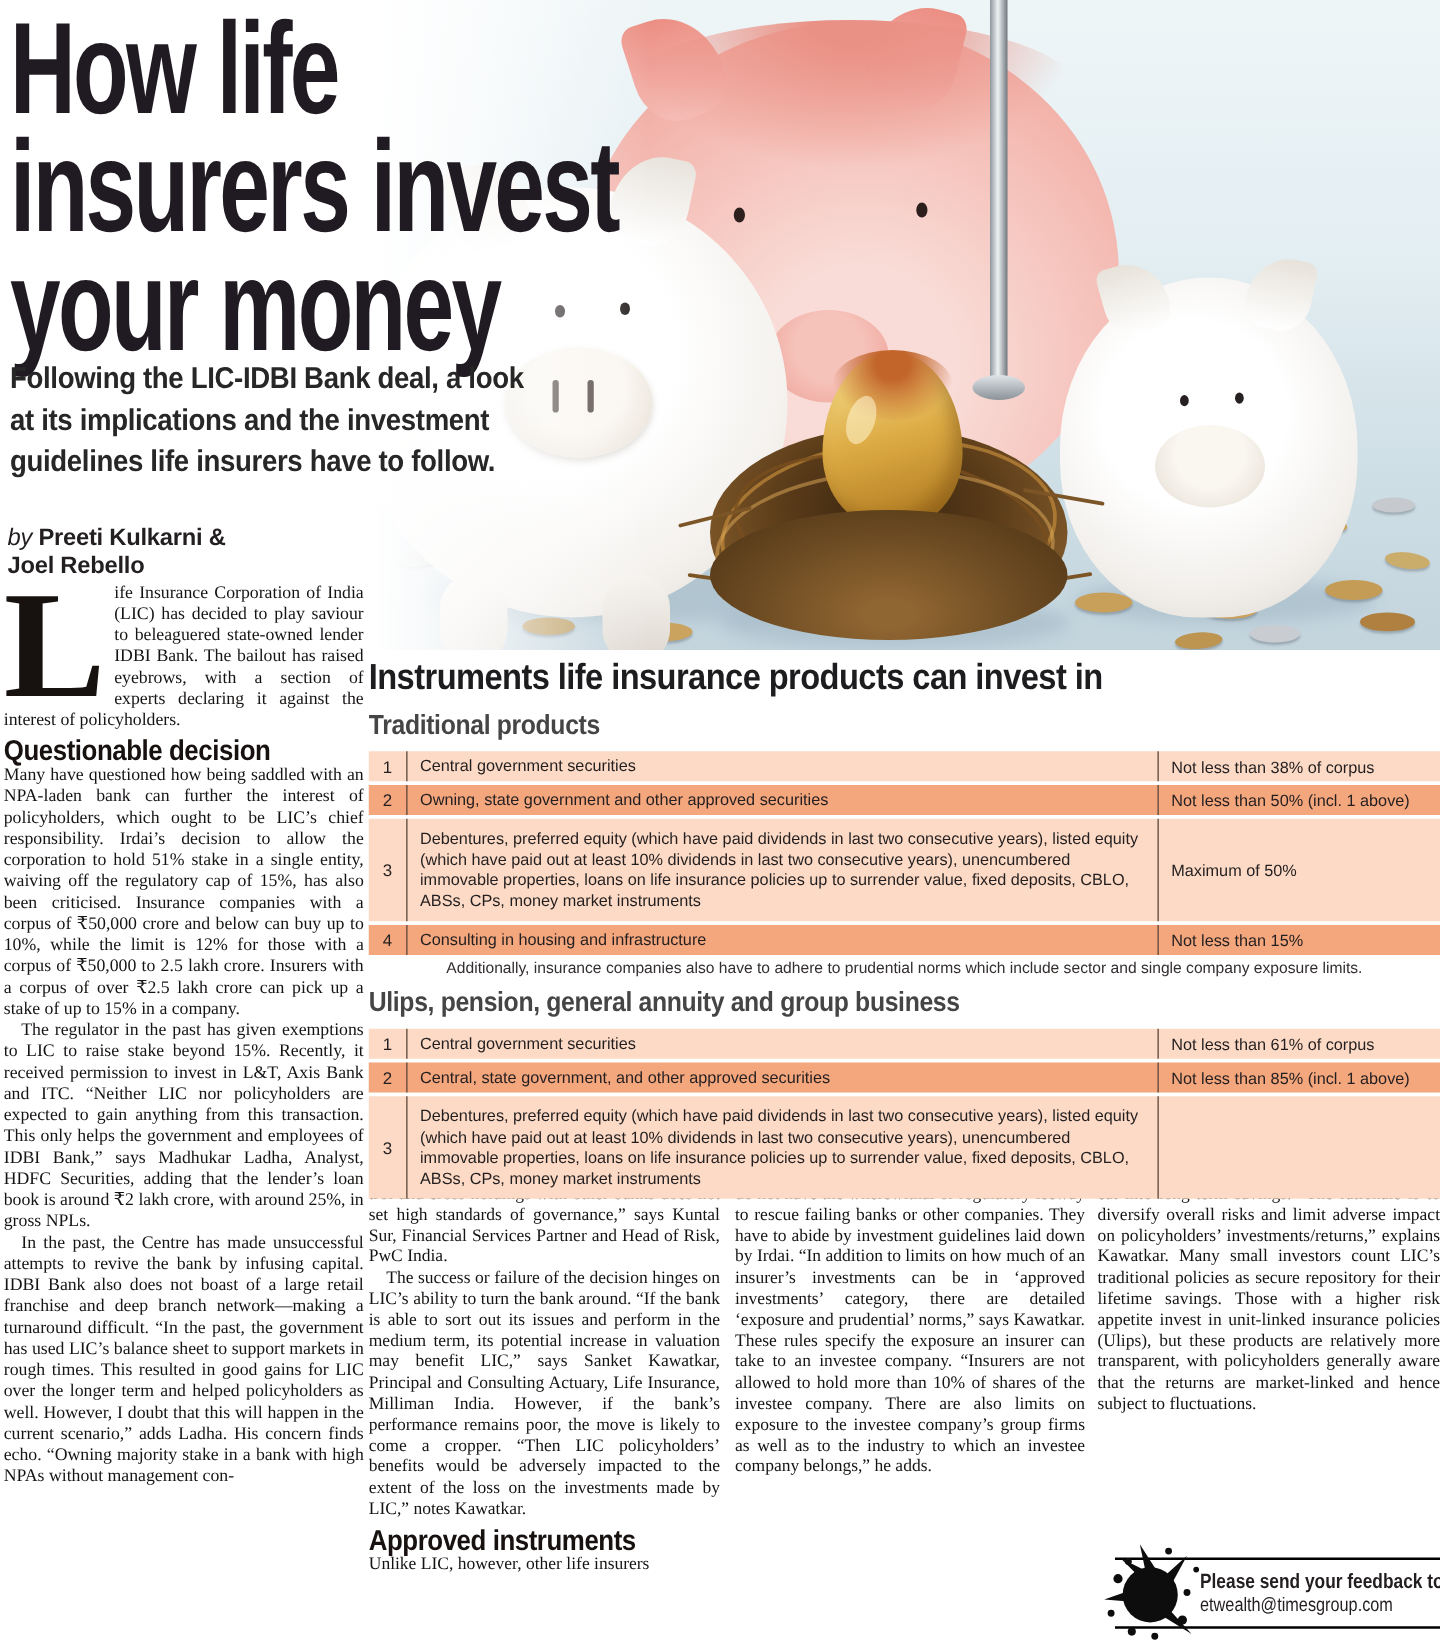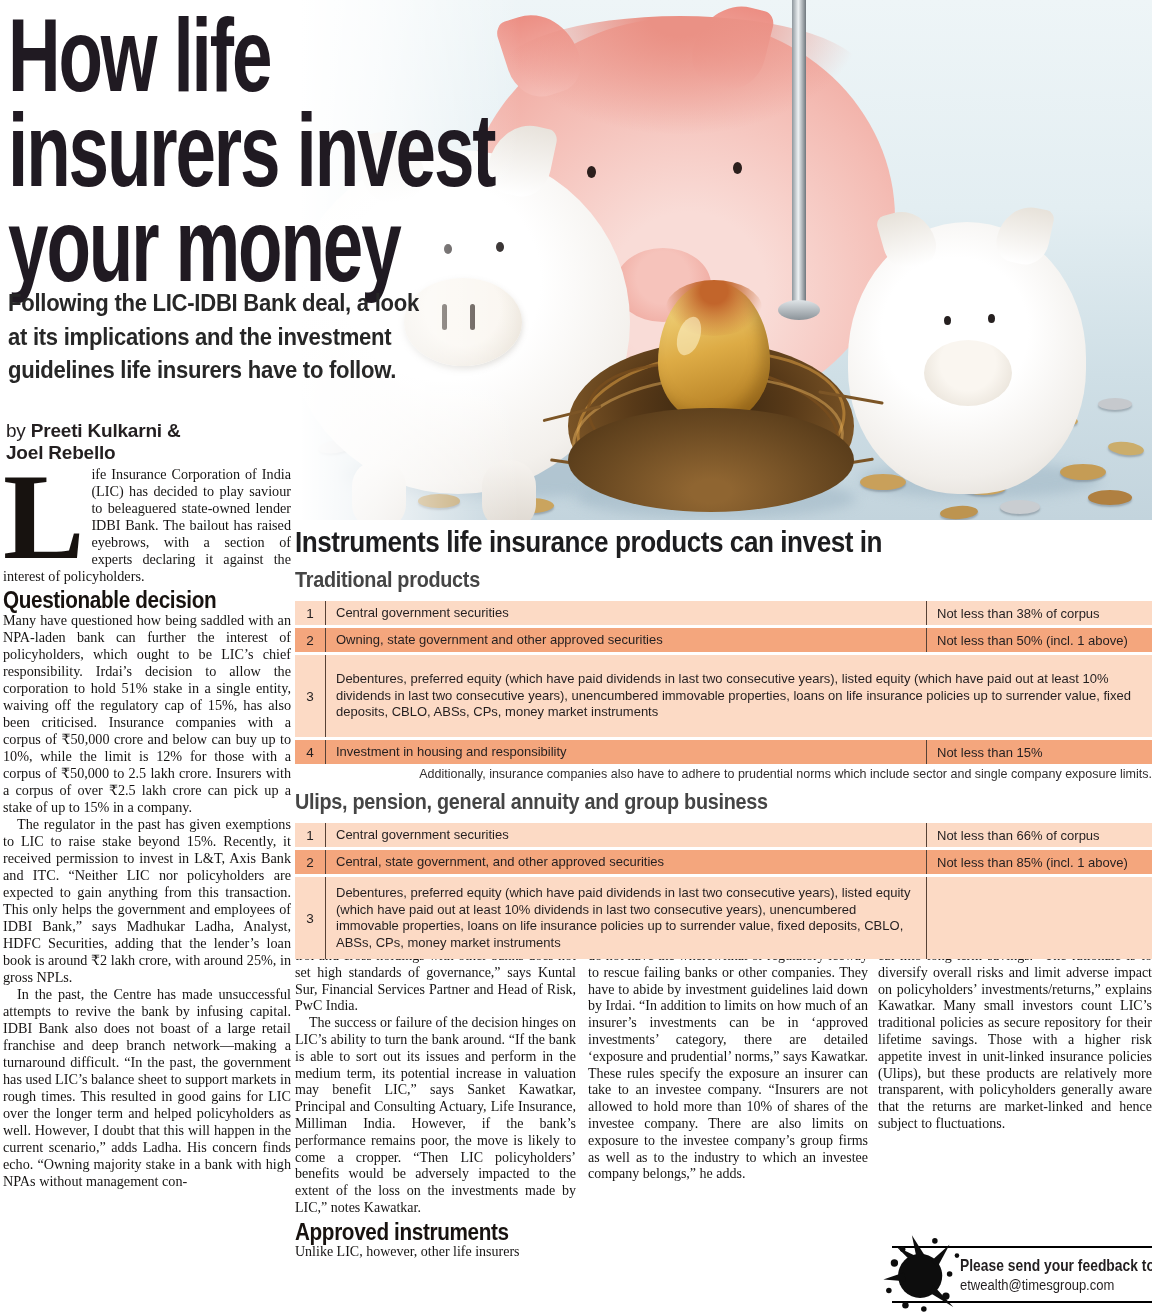--- a/index.html
+++ b/index.html
@@ -63,21 +63,21 @@
          background:linear-gradient(180deg,#dfe4e7,#8b9399);}
   .coin{position:absolute;border-radius:50%;box-shadow:0 2px 2px rgba(90,100,110,.4);}
 
   
   .headline{position:absolute;left:8px;top:8px;z-index:8;font-weight:bold;color:#201a22;
             font-size:104px;line-height:95px;letter-spacing:-3px;white-space:nowrap;
             transform:scaleX(.70);transform-origin:left top;}
   .subtitle{position:absolute;left:8px;top:286px;width:452px;z-index:8;font-weight:bold;color:#272727;
             font-size:24px;line-height:33.5px;letter-spacing:-.3px;transform:scaleX(.92);transform-origin:left top;}
   .byline{position:absolute;left:6px;top:420px;z-index:8;font-size:19px;line-height:22px;font-weight:bold;letter-spacing:-.2px;}
-  .byline .by{font-weight:normal;}
+  .byline .by{font-style:italic;font-weight:normal;}
 
   
   .serif{font-family:"Liberation Serif","DejaVu Serif",serif;font-size:14.2px;line-height:17px;text-align:justify;color:#161413;}
   .left-col{position:absolute;left:3px;top:466px;width:288px;height:848px;overflow:hidden;}
   .serif p{margin:0;}
   .serif p.ind{text-indent:14px;}
   .dropcap{float:left;font-family:"Liberation Serif",serif;font-weight:bold;font-size:122px;line-height:.78;
            margin:3px 7px 0 0;color:#17120f;}
   .art-h{font-family:"Liberation Sans",sans-serif;font-weight:bold;font-size:23px;letter-spacing:-.4px;
          transform:scaleX(.9);transform-origin:left;margin:7px 0 3px;color:#17120f;white-space:nowrap;}
@@ -89,21 +89,21 @@
   .tbl-h{font-size:22px;font-weight:bold;color:#454545;letter-spacing:-.3px;margin:8px 0 8px;
          transform:scaleX(.9);transform-origin:left;white-space:nowrap;}
   .trow{display:flex;margin-bottom:3px;min-height:24px;}
   .trow.tall{min-height:82px;}
   .row-light{background:#fcdac5;}
   .row-dark{background:#f4a67d;}
   .tnum{width:30px;display:flex;align-items:center;justify-content:center;border-right:1px solid #564237;
         font-size:13.5px;flex:none;}
   .tdesc{flex:1;padding:3px 10px;font-size:13px;line-height:16.5px;display:flex;align-items:center;text-align:left;}
   .tlimit{width:205px;flex:none;border-left:1px solid #564237;padding:3px 10px;font-size:13px;display:flex;align-items:center;}
-  .footnote{text-align:right;font-size:12.5px;color:#332f2e;margin:2px 0 0;}
+  .footnote{text-align:center;font-size:12.5px;color:#332f2e;margin:2px 0 0;}
   .source{text-align:right;font-size:12.5px;color:#3c3c3c;margin:4px 0 0;}
 
   
   .bcol{position:absolute;top:948px;height:366px;overflow:hidden;font-size:14px;line-height:16.8px;}
   .c1{left:295px;width:281px;} .c2{left:588px;width:280px;} .c3{left:878px;width:274px;}
 
   
   .feedback{position:absolute;left:892px;top:1246px;width:260px;z-index:9;box-sizing:border-box;
             border-top:2px solid #000;border-bottom:2px solid #000;padding:7px 0 7px 68px;}
   .feedback .txt{transform:scaleX(.84);transform-origin:left;white-space:nowrap;}
@@ -222,35 +222,36 @@
         <div class="tlimit">Not less than 38% of corpus</div>
       </div>
       <div class="trow row-dark">
         <div class="tnum">2</div>
         <div class="tdesc">Owning, state government and other approved securities</div>
         <div class="tlimit">Not less than 50% (incl. 1 above)</div>
       </div>
       <div class="trow row-light tall">
         <div class="tnum">3</div>
         <div class="tdesc">Debentures, preferred equity (which have paid dividends in last two consecutive years), listed equity (which have paid out at least 10% dividends in last two consecutive years), unencumbered immovable properties, loans on life insurance policies up to surrender value, fixed deposits, CBLO, ABSs, CPs, money market instruments</div>
+        <div class="tlimit">Maximum of 50%</div>
       </div>
       <div class="trow row-dark">
         <div class="tnum">4</div>
-        <div class="tdesc">Investment in housing and responsibility</div>
+        <div class="tdesc">Consulting in housing and infrastructure</div>
         <div class="tlimit">Not less than 15%</div>
       </div>
     </div>
     <div class="footnote">Additionally, insurance companies also have to adhere to prudential norms which include sector and single company exposure limits.</div>
 
     <h3 class="tbl-h">Ulips, pension, general annuity and group business</h3>
     <div>
       <div class="trow row-light">
         <div class="tnum">1</div>
         <div class="tdesc">Central government securities</div>
-        <div class="tlimit">Not less than 66% of corpus</div>
+        <div class="tlimit">Not less than 61% of corpus</div>
       </div>
       <div class="trow row-dark">
         <div class="tnum">2</div>
         <div class="tdesc">Central, state government, and other approved securities</div>
         <div class="tlimit">Not less than 85% (incl. 1 above)</div>
       </div>
       <div class="trow row-light tall">
         <div class="tnum">3</div>
         <div class="tdesc">Debentures, preferred equity (which have paid dividends in last two consecutive years), listed equity (which have paid out at least 10% dividends in last two consecutive years), unencumbered immovable properties, loans on life insurance policies up to surrender value, fixed deposits, CBLO, ABSs, CPs, money market instruments</div>
         <div class="tlimit"></div>

